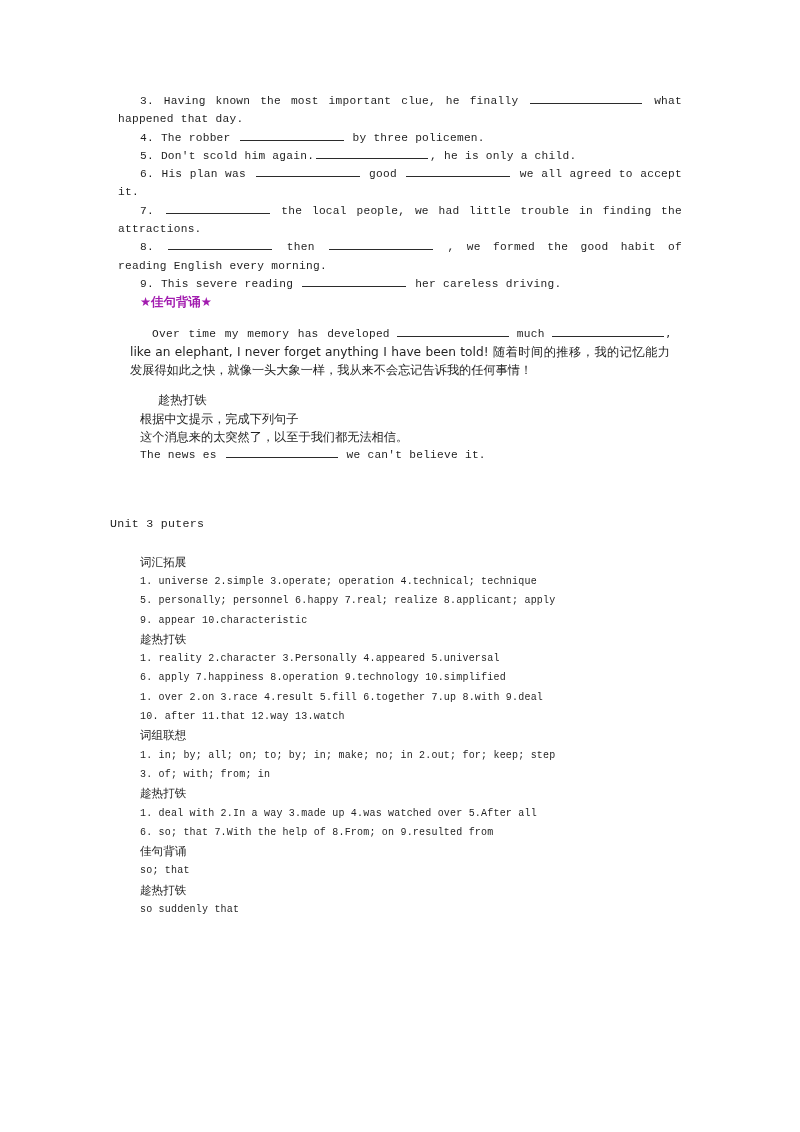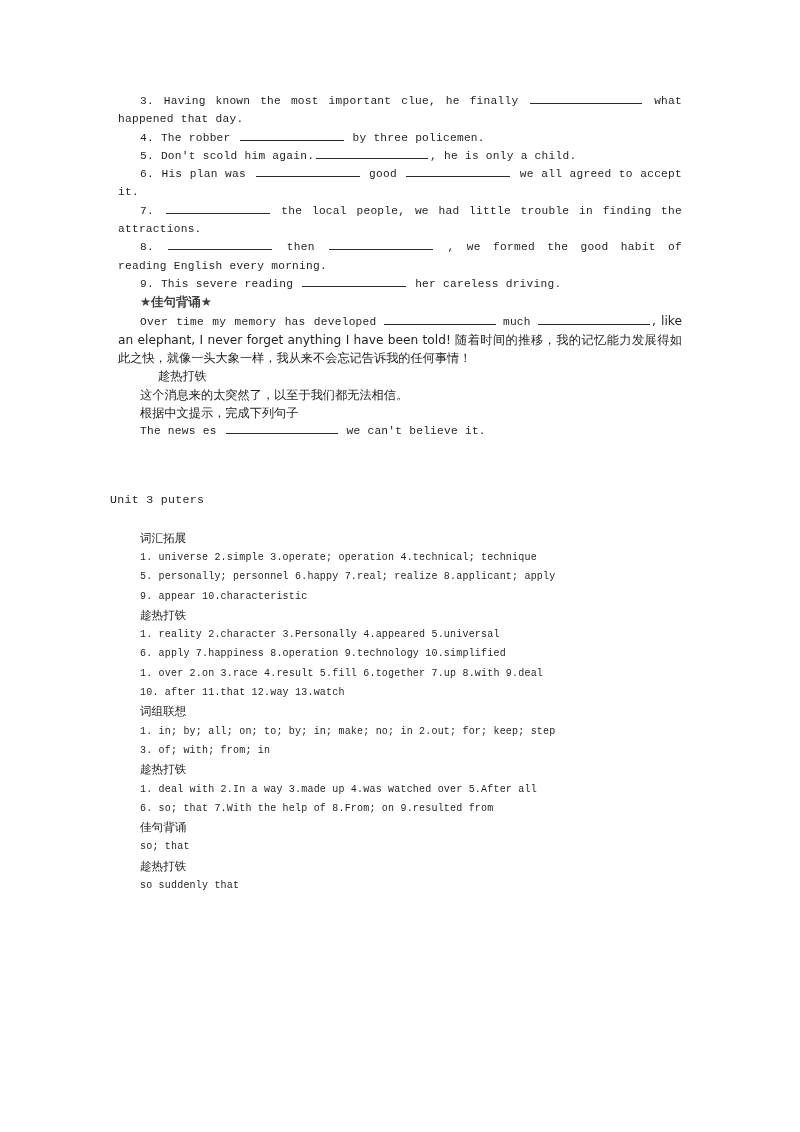--- a/index.html
+++ b/index.html
@@ -46,21 +46,21 @@
     font-family: "DejaVu Sans", "Liberation Sans", sans-serif;
     font-size: 12.2px;
     line-height: 18.3px;
     margin: 0;
     color: #1f1f1f;
   }
   .cn-mix {
     font-family: "DejaVu Sans", "Liberation Sans", sans-serif;
     font-size: 12.2px;
     line-height: 18.3px;
-    margin: 0;
+    margin: 12px;
     color: #1f1f1f;
     text-align: justify;
     text-align-last: left;
   }
 
   
   .blank {
     display: inline-block;
     border-bottom: 1px solid #2b2b2b;
     vertical-align: baseline;
@@ -96,21 +96,21 @@
     line-height: 19.3px;
     margin: 0;
     color: #1f1f1f;
   }
   .star-head {
     font-family: "DejaVu Sans", "Liberation Sans", sans-serif;
     font-size: 12.4px;
     line-height: 18.3px;
     margin: 0;
     font-weight: 600;
-    color: #404040;
+    color: #a21caf;
     padding-left: 22px;
   }
   .sub-indent { padding-left: 40px; }
   .pad22 { padding-left: 22px; }
 </style>
 </head>
 <body>
 
 <div class="page">
   <div class="content">
@@ -171,22 +171,22 @@
       <p class="star-head">★佳句背诵★</p>
 
       <p class="cn-mix indent">
         <span class="en">Over time my memory has developed</span>
         <span class="blank b-lg"></span>
         <span class="en">much</span>
         <span class="blank b-lg"></span><span>, like an elephant, I never forget anything I have been told! 随着时间的推移，我的记忆能力发展得如此之快，就像一头大象一样，我从来不会忘记告诉我的任何事情！</span>
       </p>
 
       <p class="cn sub-indent">趁热打铁</p>
+      <p class="cn pad22">根据中文提示，完成下列句子</p>
       <p class="cn pad22">这个消息来的太突然了，以至于我们都无法相信。</p>
-      <p class="cn pad22">根据中文提示，完成下列句子</p>
 
       <p class="en indent">
         <span>The news es</span>
         <span class="blank b-lg"></span>
         <span>we can't believe it.</span>
       </p>
     </div>
 
     <div class="gap-lg"></div>
 

